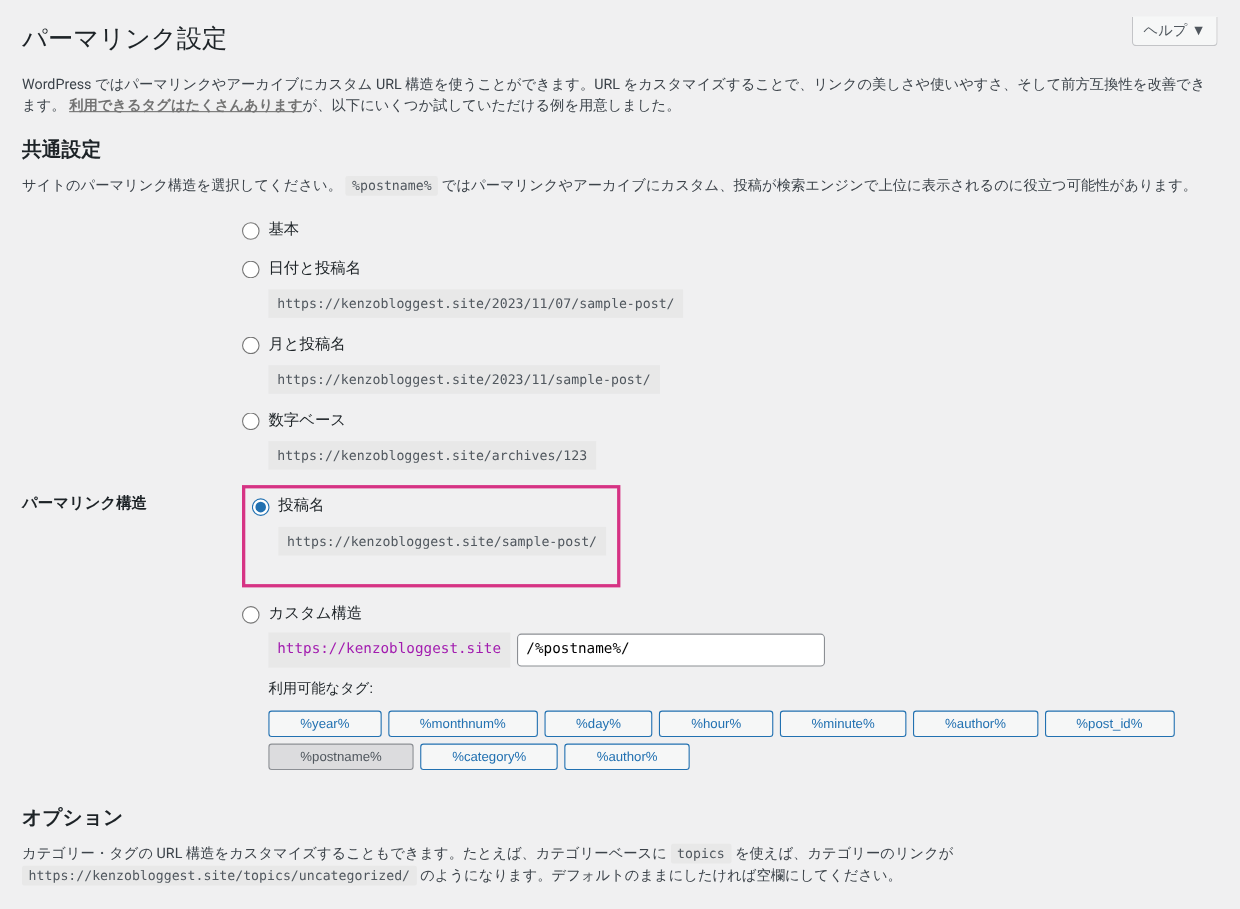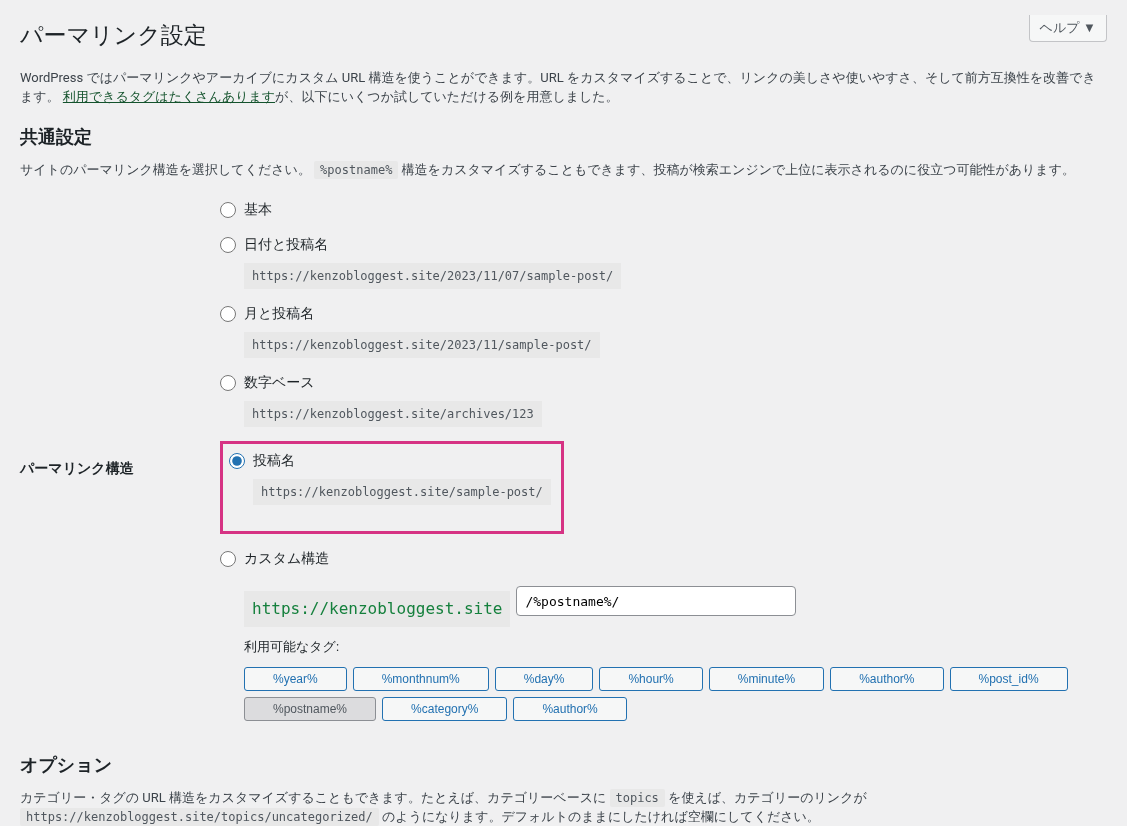--- a/index.html
+++ b/index.html
@@ -31,21 +31,21 @@
       color: #1d2327;
       margin-top: 10px;
     }
     h2 {
       font-size: 18px;
       font-weight: 600;
       color: #1d2327;
       margin: 16px 0 6px 0;
     }
     p { margin: 10px 0; color: #3c434a; font-size: 13px; }
-    a { color: #14532d; text-decoration: underline; }
+    a { color: #737373; text-decoration: underline; font-weight: bold; }
     code {
       background: #e8e8e8;
       font-family: Consolas, Monaco, monospace;
       font-size: 12px;
       padding: 2px 6px;
       border-radius: 2px;
       color: #50575e;
     }
     .form-table { width: 100%; margin-top: 20px; }
     .row { display: flex; margin-bottom: 6px; align-items: center; }
@@ -73,25 +73,24 @@
       color: #50575e;
     }
     .highlight-box {
       border: 3px solid #d63384;
       display: inline-block;
       padding: 6px 10px 10px 6px;
     }
     .custom-line { display: flex; gap: 6px; margin-left: 24px; margin-top: 6px; align-items: center; }
     .prefix-box {
       font-family: Consolas, Monaco, monospace;
-      font-size: 16px;
+      font-size: 13px;
       background: #e8e8e8;
       padding: 6px 8px;
-      color: #15803d;
-      margin-top: 16px;
+      color: #a21caf;
     }
     input[type="text"] {
       border: 1px solid #8c8f94;
       border-radius: 4px;
       padding: 4px 8px;
       font-size: 13px;
       background: #fff;
       min-height: 30px;
     }
     .custom-input { width: 280px; font-family: Consolas, Monaco, monospace; font-size: 12px; }
@@ -122,21 +121,21 @@
 <p>
   <span>WordPress ではパーマリンクやアーカイブにカスタム URL 構造を使うことができます。URL をカスタマイズすることで、リンクの美しさや使いやすさ、そして前方互換性を改善できます。</span>
   <a href="#">利用できるタグはたくさんあります</a><span>が、以下にいくつか試していただける例を用意しました。</span>
 </p>
 
 <h2>共通設定</h2>
 
 <p>
   <span>サイトのパーマリンク構造を選択してください。</span>
   <code>%postname%</code>
-  <span>構造をカスタマイズすることもできます、投稿が検索エンジンで上位に表示されるのに役立つ可能性があります。</span>
+  <span>ではパーマリンクやアーカイブにカスタム、投稿が検索エンジンで上位に表示されるのに役立つ可能性があります。</span>
 </p>
 
 <div class="form-table">
   <div class="row">
     <div class="row-label">パーマリンク構造</div>
     <div class="row-content">
 
       <div class="radio-block">
         <div class="radio-line">
           <input type="radio" name="perma" style="">

